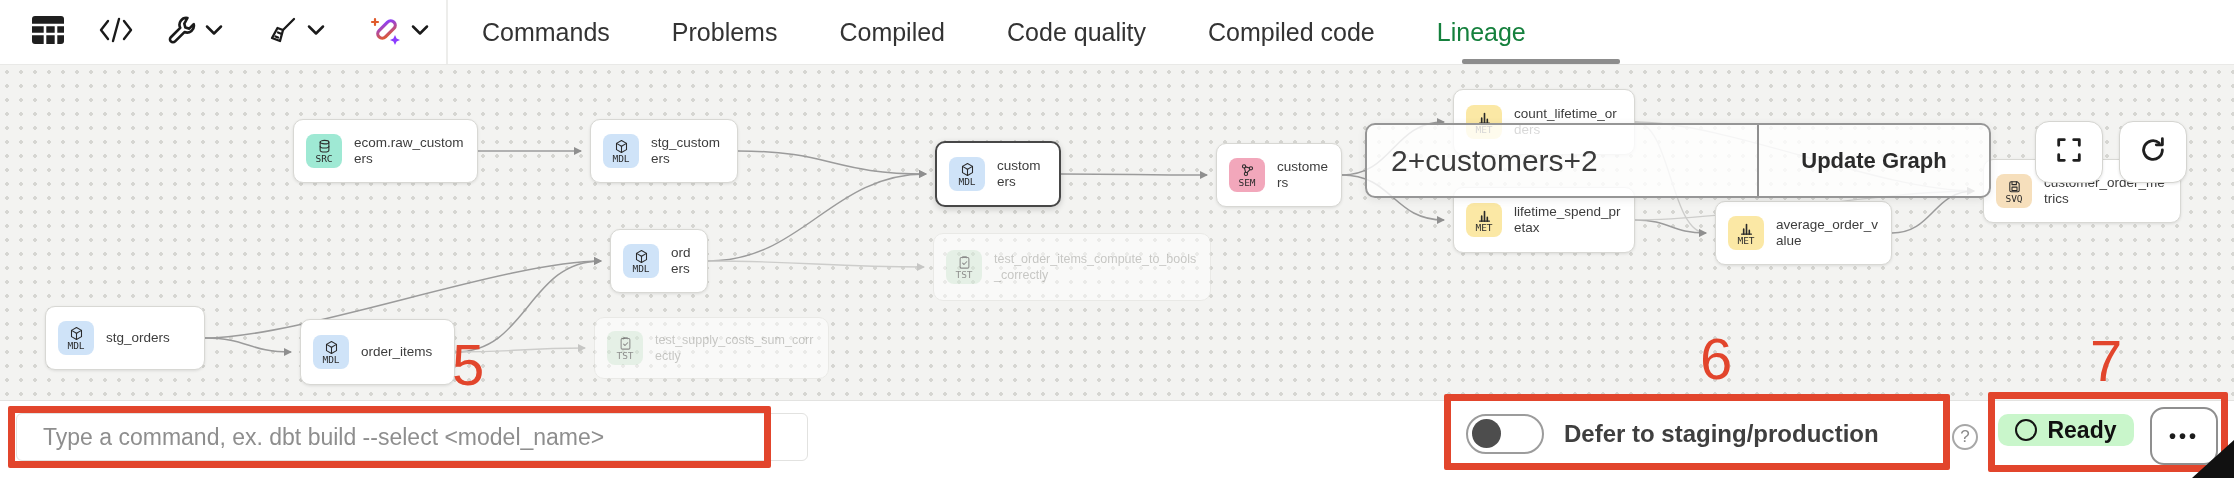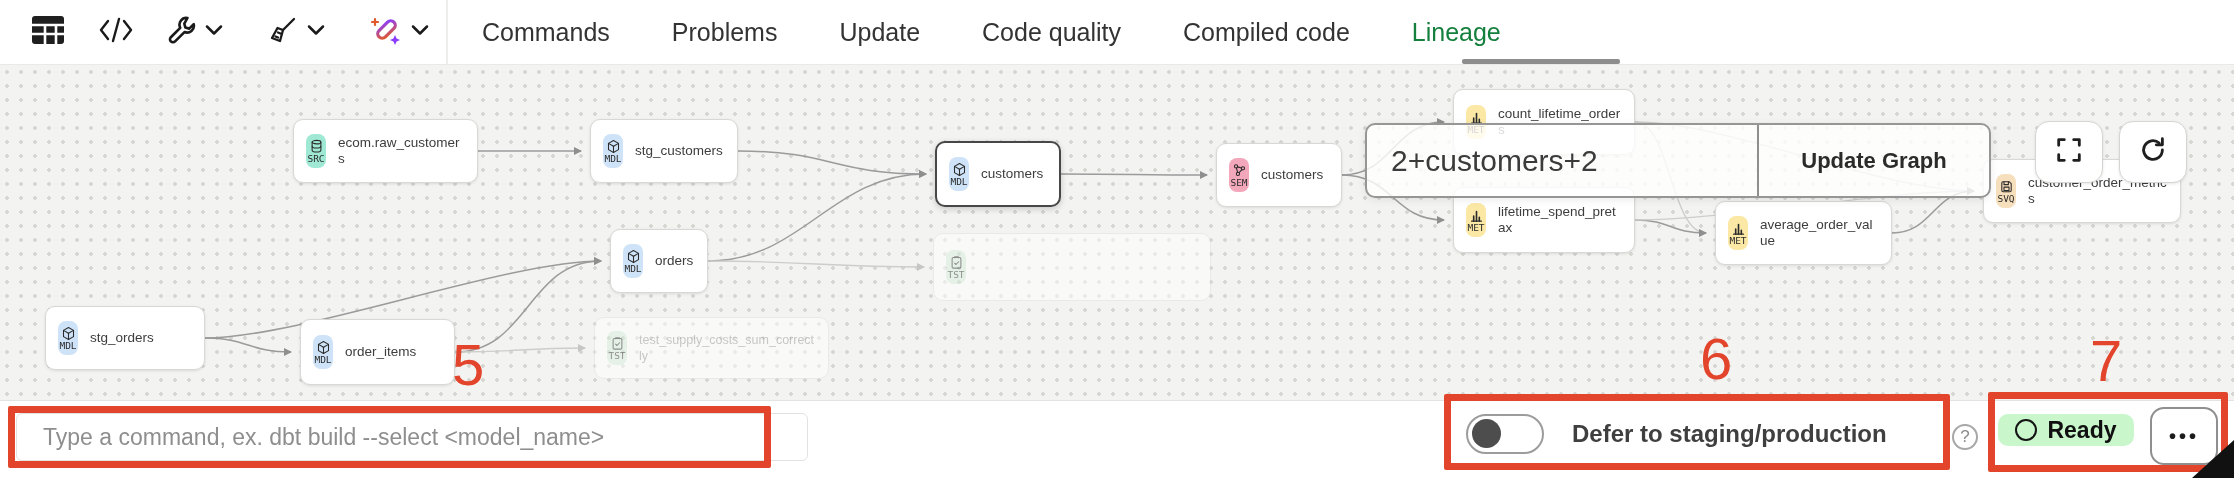--- a/index.html
+++ b/index.html
@@ -22,21 +22,21 @@
           background-color:#f3f3f1;
           background-image:radial-gradient(#d6d6d2 1.6px, transparent 1.6px);
           background-size:14px 14px;border-top:1px solid #e9e9e7;}
   .edges{position:absolute;left:0;top:0;width:2234px;height:336px;z-index:1;}
   .edge{fill:none;stroke:#9b9b9b;stroke-width:1.5;}
   .edge.light{stroke:#cdcdcb;stroke-width:1.3;}
   .node{position:absolute;display:flex;align-items:center;background:#fff;border:1.5px solid #d8d8d4;
         border-radius:10px;box-shadow:0 1px 3px rgba(0,0,0,0.10);z-index:10;padding:0 12px;box-sizing:border-box;cursor:pointer;}
   .node.selected{border:2.5px solid #474747;box-shadow:0 2px 6px rgba(0,0,0,0.18);}
   .node.faded{opacity:0.5;border-color:#e0e0dc;box-shadow:none;}
-  .node .badge{flex:0 0 auto;width:20px;height:34px;border-radius:8px;display:flex;flex-direction:column;
+  .node .badge{flex:0 0 auto;width:36px;height:34px;border-radius:8px;display:flex;flex-direction:column;
                align-items:center;justify-content:center;gap:0px;}
   .node .badge svg{width:15px;height:15px;display:block;}
   .node .badge .btxt{font-family:"DejaVu Sans Mono",monospace;font-size:9.5px;line-height:10px;color:#2b2b2b;}
   .node .nlabel{margin-left:12px;font-size:13.5px;color:#3d3d3d;line-height:16px;word-break:break-all;}
   .node.faded .nlabel{color:#9c9c98;font-size:12.5px;}
 
   .overlay-box{position:absolute;left:1365px;top:58px;width:626px;height:75px;z-index:40;display:flex;
                background:rgba(255,255,255,0.80);border:2px solid #969696;border-radius:10px;
                box-sizing:border-box;box-shadow:0 2px 8px rgba(0,0,0,0.08);}
   .overlay-query{flex:1 1 auto;display:flex;align-items:center;padding-left:24px;font-size:30px;color:#3b3b3b;}
@@ -51,21 +51,21 @@
   .btn-refresh{left:2119px;top:56px;}
 
   
   .bottombar{position:absolute;left:0;top:400px;width:2234px;height:78px;background:#fff;border-top:1px solid #e3e3e1;}
   .cmd-input{position:absolute;left:16px;top:413px;width:792px;height:48px;border:1px solid #e2e2e0;border-radius:6px;
              font-family:"Liberation Sans",sans-serif;font-size:23px;color:#3c3c3c;padding:0 26px;box-sizing:border-box;outline:none;}
   .cmd-input::placeholder{color:#8e8e8e;}
   .defer-wrap{position:absolute;left:1466px;top:414px;display:flex;align-items:center;z-index:55;}
   .toggle{width:78px;height:40px;border:2px solid #9c9c9c;border-radius:22px;background:#fff;position:relative;cursor:pointer;box-sizing:border-box;}
   .toggle .knob{position:absolute;left:4px;top:3px;width:29px;height:29px;border-radius:50%;background:#4d4d4d;}
-  .defer-label{margin-left:28px;font-size:24px;font-weight:600;color:#3f3f3f;white-space:nowrap;}
+  .defer-label{margin-left:20px;font-size:24px;font-weight:600;color:#3f3f3f;white-space:nowrap;}
   .help-circle{position:absolute;left:1952px;top:424px;width:26px;height:26px;border:2px solid #a7a7a7;border-radius:50%;
                display:flex;align-items:center;justify-content:center;font-size:17px;color:#8a8a8a;z-index:55;cursor:pointer;box-sizing:border-box;}
   .ready-pill{position:absolute;left:1998px;top:414px;width:136px;height:32px;background:#c9f6cb;border-radius:10px;
               display:flex;align-items:center;justify-content:center;gap:10px;z-index:55;cursor:pointer;}
   .ready-circle{width:22px;height:22px;border:2.5px solid #141414;border-radius:50%;box-sizing:border-box;background:transparent;}
   .ready-text{font-size:23px;font-weight:700;color:#101010;}
   .more-btn{position:absolute;left:2150px;top:407px;width:68px;height:58px;background:#fff;border:2px solid #8f8f8f;border-radius:14px;
             display:flex;align-items:center;justify-content:center;z-index:55;cursor:pointer;box-sizing:border-box;
             font-size:20px;letter-spacing:3px;color:#1c1c1c;font-weight:bold;}
 
@@ -146,21 +146,21 @@
       <span class="chev">
         <svg width="20" height="14" viewBox="0 0 20 14" fill="none" stroke="#1a1a1a" stroke-width="2.5" stroke-linecap="round" stroke-linejoin="round">
             <path d="M3 3.5 10 10.5 17 3.5"></path>
           </svg>
       </span>
     </div>
     <div class="tb-divider"></div>
     <div class="tabs">
         <div class="tab">Commands</div>
         <div class="tab">Problems</div>
-        <div class="tab">Update</div>
+        <div class="tab">Compiled</div>
         <div class="tab">Code quality</div>
         <div class="tab">Compiled code</div>
         <div class="tab active">Lineage</div>
       </div>
     <div class="tab-underline"></div>
   </div>
 
   <div class="canvas">
     <svg class="edges">
       <defs>
@@ -313,20 +313,21 @@
         </div>
         <div class="node faded" style="left: 933px; top: 168px; width: 278px; height: 68px;">
           <div class="badge" style="background:#d9efdc">
             <svg viewBox="0 0 24 24" fill="none" stroke="#2b2b2b" stroke-width="1.7" stroke-linecap="round" stroke-linejoin="round">
               <rect x="5" y="4" width="14" height="17" rx="2"></rect>
               <path d="M9 4.5V3h6v1.5"></path>
               <path d="M9 13l2.2 2.2 4.3-4.4"></path>
             </svg>
             <span class="btxt">TST</span>
           </div>
+          <span class="nlabel">test_order_items_compute_to_bools_correctly</span>
         </div>
         <div class="node faded" style="left: 594px; top: 252px; width: 235px; height: 62px;">
           <div class="badge" style="background:#d9efdc">
             <svg viewBox="0 0 24 24" fill="none" stroke="#2b2b2b" stroke-width="1.7" stroke-linecap="round" stroke-linejoin="round">
               <rect x="5" y="4" width="14" height="17" rx="2"></rect>
               <path d="M9 4.5V3h6v1.5"></path>
               <path d="M9 13l2.2 2.2 4.3-4.4"></path>
             </svg>
             <span class="btxt">TST</span>
           </div>

